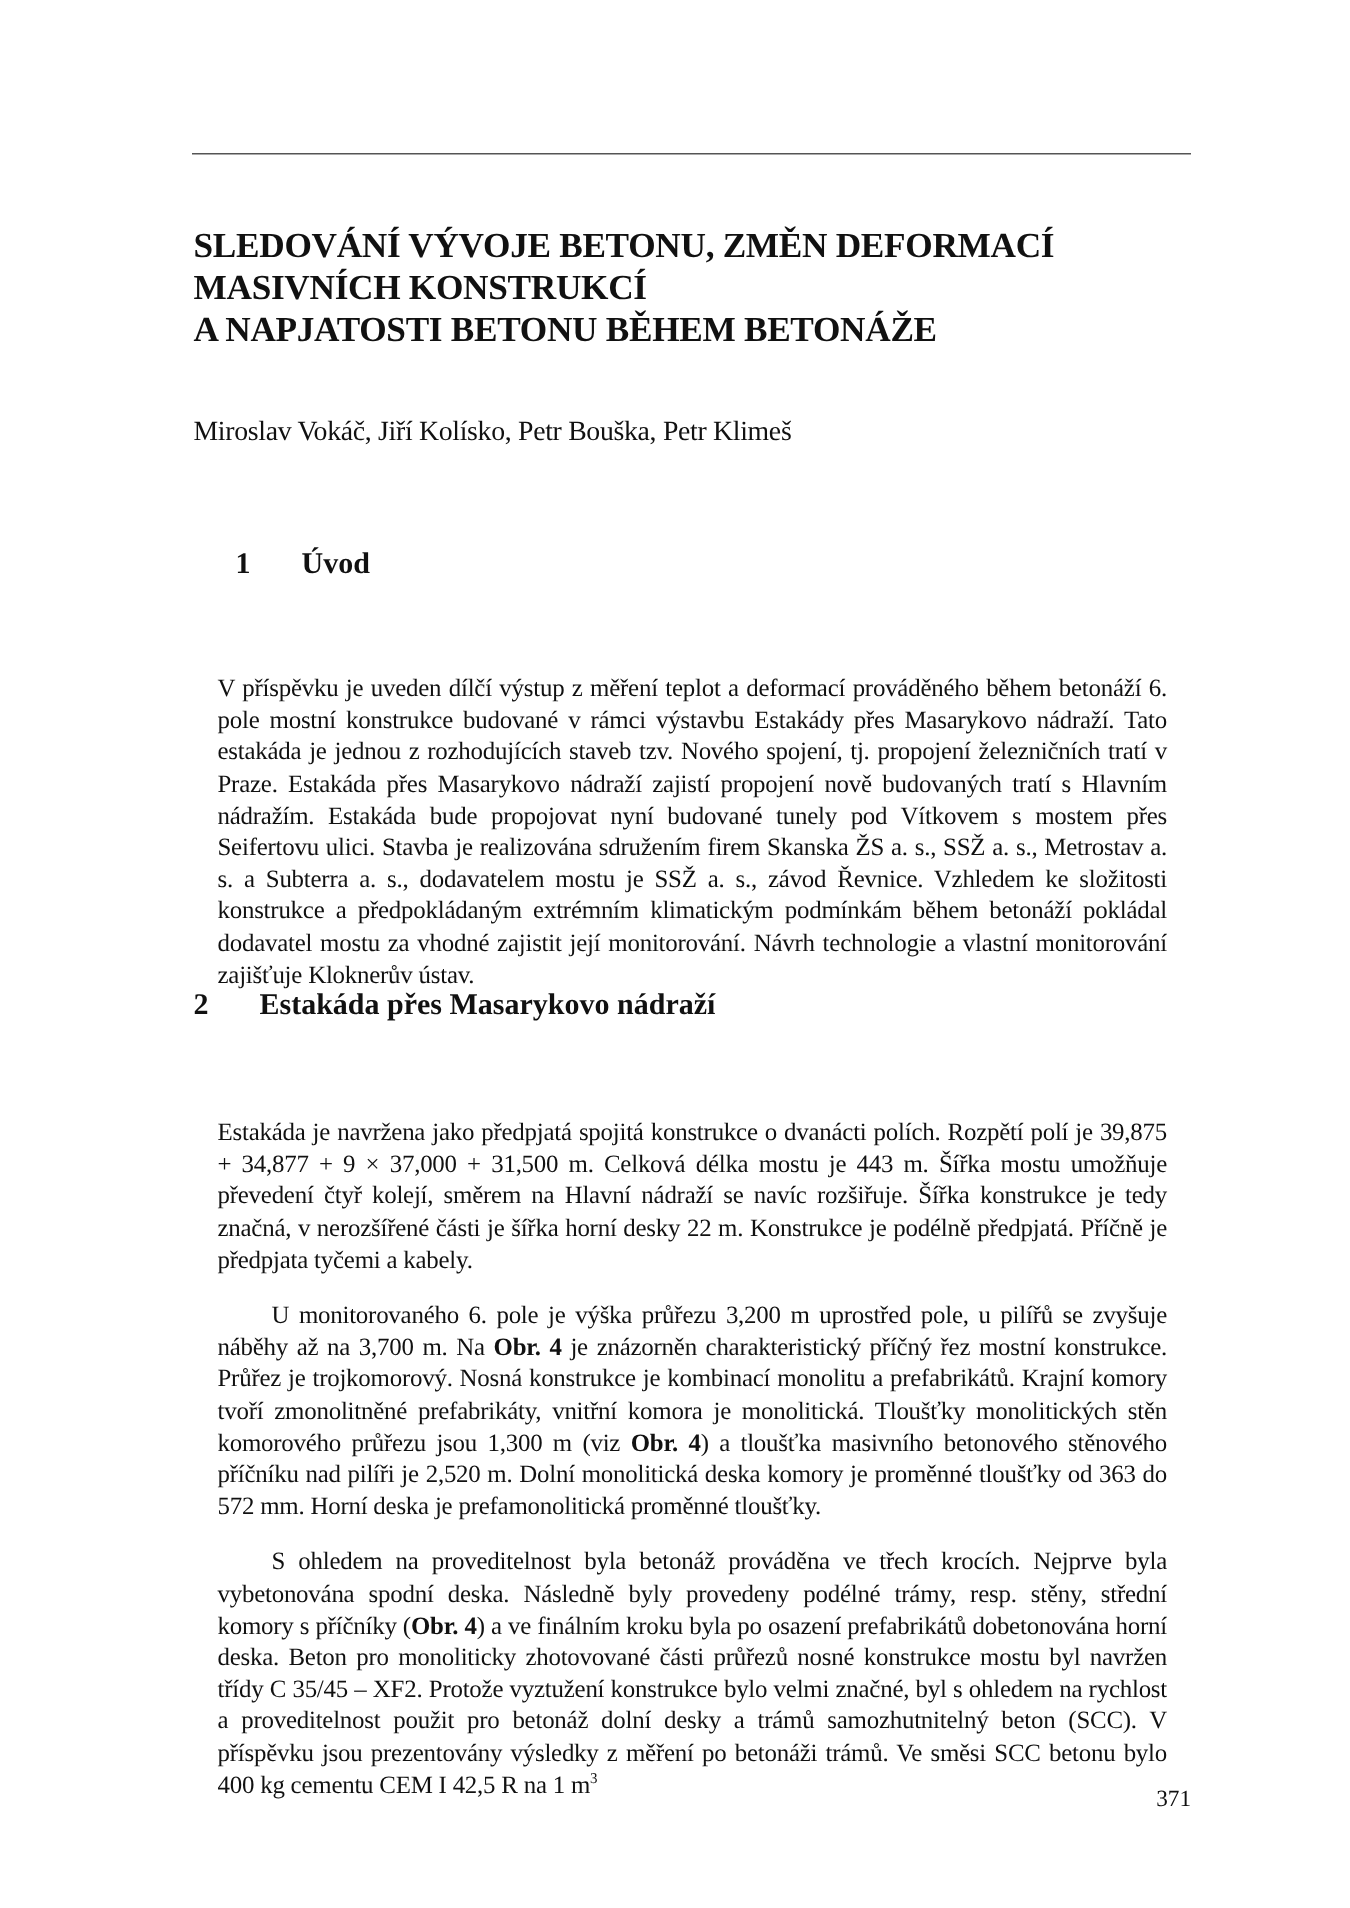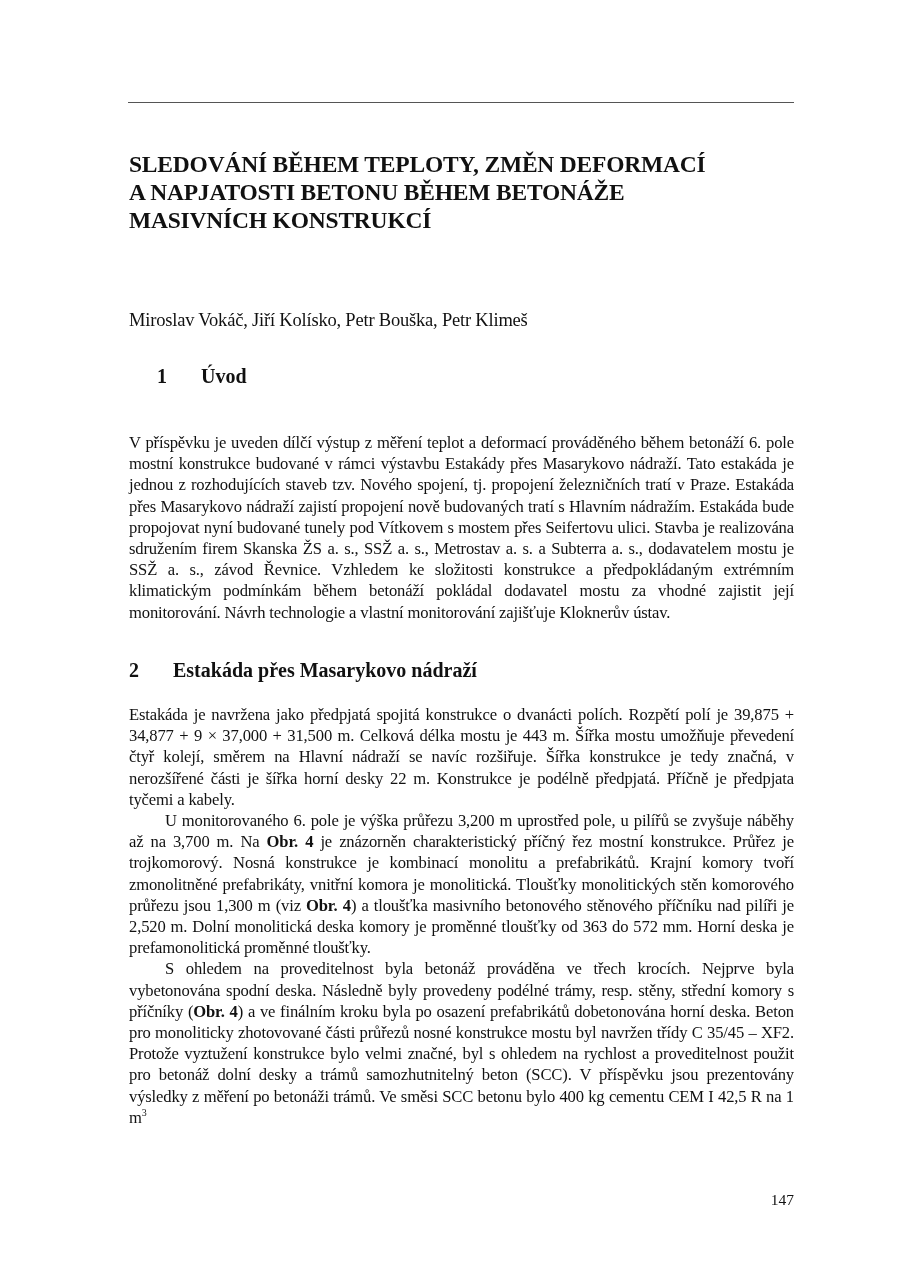--- a/index.html
+++ b/index.html
@@ -7,57 +7,57 @@
          font-family: "Liberation Serif", "DejaVu Serif", serif; color: #111; }
   .header { position: absolute; left: 128px; top: 62px; width: 666px; text-align: right;
             font-size: 15px; line-height: 19px; }
   .header .conf { font-weight: normal; }
   .header .section { font-weight: bold; }
   .header-rule { position: absolute; left: 128px; top: 102px; width: 666px; height: 0;
                  border-top: 1.5px solid #555; }
   .title { position: absolute; left: 129px; top: 150px; width: 666px;
            font-weight: bold; font-size: 23.5px; line-height: 28px; letter-spacing: -0.2px; }
   .title div { white-space: nowrap; }
-  .authors { position: absolute; left: 129px; top: 277px; font-size: 18.5px; line-height: 22px; letter-spacing: -0.2px; margin-top: 32px; }
+  .authors { position: absolute; left: 129px; top: 277px; font-size: 18.5px; line-height: 22px; letter-spacing: -0.2px; }
   .heading { position: absolute; left: 129px; font-weight: bold; font-size: 20px; line-height: 24px; }
   .heading .num { display: inline-block; width: 44px; }
   .para { position: absolute; left: 129px; width: 665px; font-size: 16.6px; line-height: 21.2px;
           text-align: justify; letter-spacing: -0.15px; }
-  .para p { margin: 0; }
+  .para p { margin: 16px; }
   .para p.indent { text-indent: 36px; }
   .page-num { position: absolute; left: 740px; top: 1191px; width: 54px; text-align: right; font-size: 15.5px; }
   b { font-weight: bold; }
   sup { font-size: 10px; line-height: 0; }
 </style>
 </head>
 <body>
 
 <div class="header">
 </div>
 <div class="header-rule"></div>
 
 <div class="title">
-  <div>SLEDOVÁNÍ BĚHEM TEPLOTY, ZMĚN DEFORMACÍ</div>
+  <div>SLEDOVÁNÍ VÝVOJE BETONU, ZMĚN DEFORMACÍ</div>
+  <div>MASIVNÍCH KONSTRUKCÍ</div>
   <div>A NAPJATOSTI BETONU BĚHEM BETONÁŽE</div>
-  <div>MASIVNÍCH KONSTRUKCÍ</div>
 </div>
 
 <div class="authors">Miroslav Vokáč, Jiří Kolísko, Petr Bouška, Petr Klimeš</div>
 
 <div class="heading" style="top:364px;margin-left:28px;">
   <span class="num">1</span><span>Úvod</span>
 </div>
 
 <div class="para" style="top:432px;">
   <p>V příspěvku je uveden dílčí výstup z měření teplot a deformací prováděného během betonáží 6. pole mostní konstrukce budované v rámci výstavbu Estakády přes Masarykovo nádraží. Tato estakáda je jednou z rozhodujících staveb tzv. Nového spojení, tj. propojení železničních tratí v Praze. Estakáda přes Masarykovo nádraží zajistí propojení nově budovaných tratí s Hlavním nádražím. Estakáda bude propojovat nyní budované tunely pod Vítkovem s mostem přes Seifertovu ulici. Stavba je realizována sdružením firem Skanska ŽS a. s., SSŽ a. s., Metrostav a. s. a Subterra a. s., dodavatelem mostu je SSŽ a. s., závod Řevnice. Vzhledem ke složitosti konstrukce a předpokládaným extrémním klimatickým podmínkám během betonáží pokládal dodavatel mostu za vhodné zajistit její monitorování. Návrh technologie a vlastní monitorování zajišťuje Kloknerův ústav.</p>
 </div>
 
 <div class="heading" style="top:658px;">
   <span class="num">2</span><span>Estakáda přes Masarykovo nádraží</span>
 </div>
 
-<div class="para" style="top:704px;">
+<div class="para" style="top:728px;">
   <p>Estakáda je navržena jako předpjatá spojitá konstrukce o dvanácti polích. Rozpětí polí je 39,875 + 34,877 + 9 × 37,000 + 31,500 m. Celková délka mostu je 443 m. Šířka mostu umožňuje převedení čtyř kolejí, směrem na Hlavní nádraží se navíc rozšiřuje. Šířka konstrukce je tedy značná, v nerozšířené části je šířka horní desky 22 m. Konstrukce je podélně předpjatá. Příčně je předpjata tyčemi a kabely.</p>
   <p class="indent"><span>U monitorovaného 6. pole je výška průřezu 3,200 m uprostřed pole, u pilířů se zvyšuje náběhy až na 3,700 m. Na </span><b>Obr. 4</b><span> je znázorněn charakteristický příčný řez mostní konstrukce. Průřez je trojkomorový. Nosná konstrukce je kombinací monolitu a prefabrikátů. Krajní komory tvoří zmonolitněné prefabrikáty, vnitřní komora je monolitická. Tloušťky monolitických stěn komorového průřezu jsou 1,300 m (viz </span><b>Obr. 4</b><span>) a tloušťka masivního betonového stěnového příčníku nad pilíři je 2,520 m. Dolní monolitická deska komory je proměnné tloušťky od 363 do 572 mm. Horní deska je prefamonolitická proměnné tloušťky.</span></p>
   <p class="indent"><span>S ohledem na proveditelnost byla betonáž prováděna ve třech krocích. Nejprve byla vybetonována spodní deska. Následně byly provedeny podélné trámy, resp. stěny, střední komory s příčníky (</span><b>Obr. 4</b><span>) a ve finálním kroku byla po osazení prefabrikátů dobetonována horní deska. Beton pro monoliticky zhotovované části průřezů nosné konstrukce mostu byl navržen třídy C 35/45 – XF2. Protože vyztužení konstrukce bylo velmi značné, byl s ohledem na rychlost a proveditelnost použit pro betonáž dolní desky a trámů samozhutnitelný beton (SCC). V příspěvku jsou prezentovány výsledky z měření po betonáži trámů. Ve směsi SCC betonu bylo 400 kg cementu CEM I 42,5 R na 1 m</span><sup>3</sup></p>
 </div>
 
-<div class="page-num">147</div>
+<div class="page-num">371</div>
 
 </body></html>

